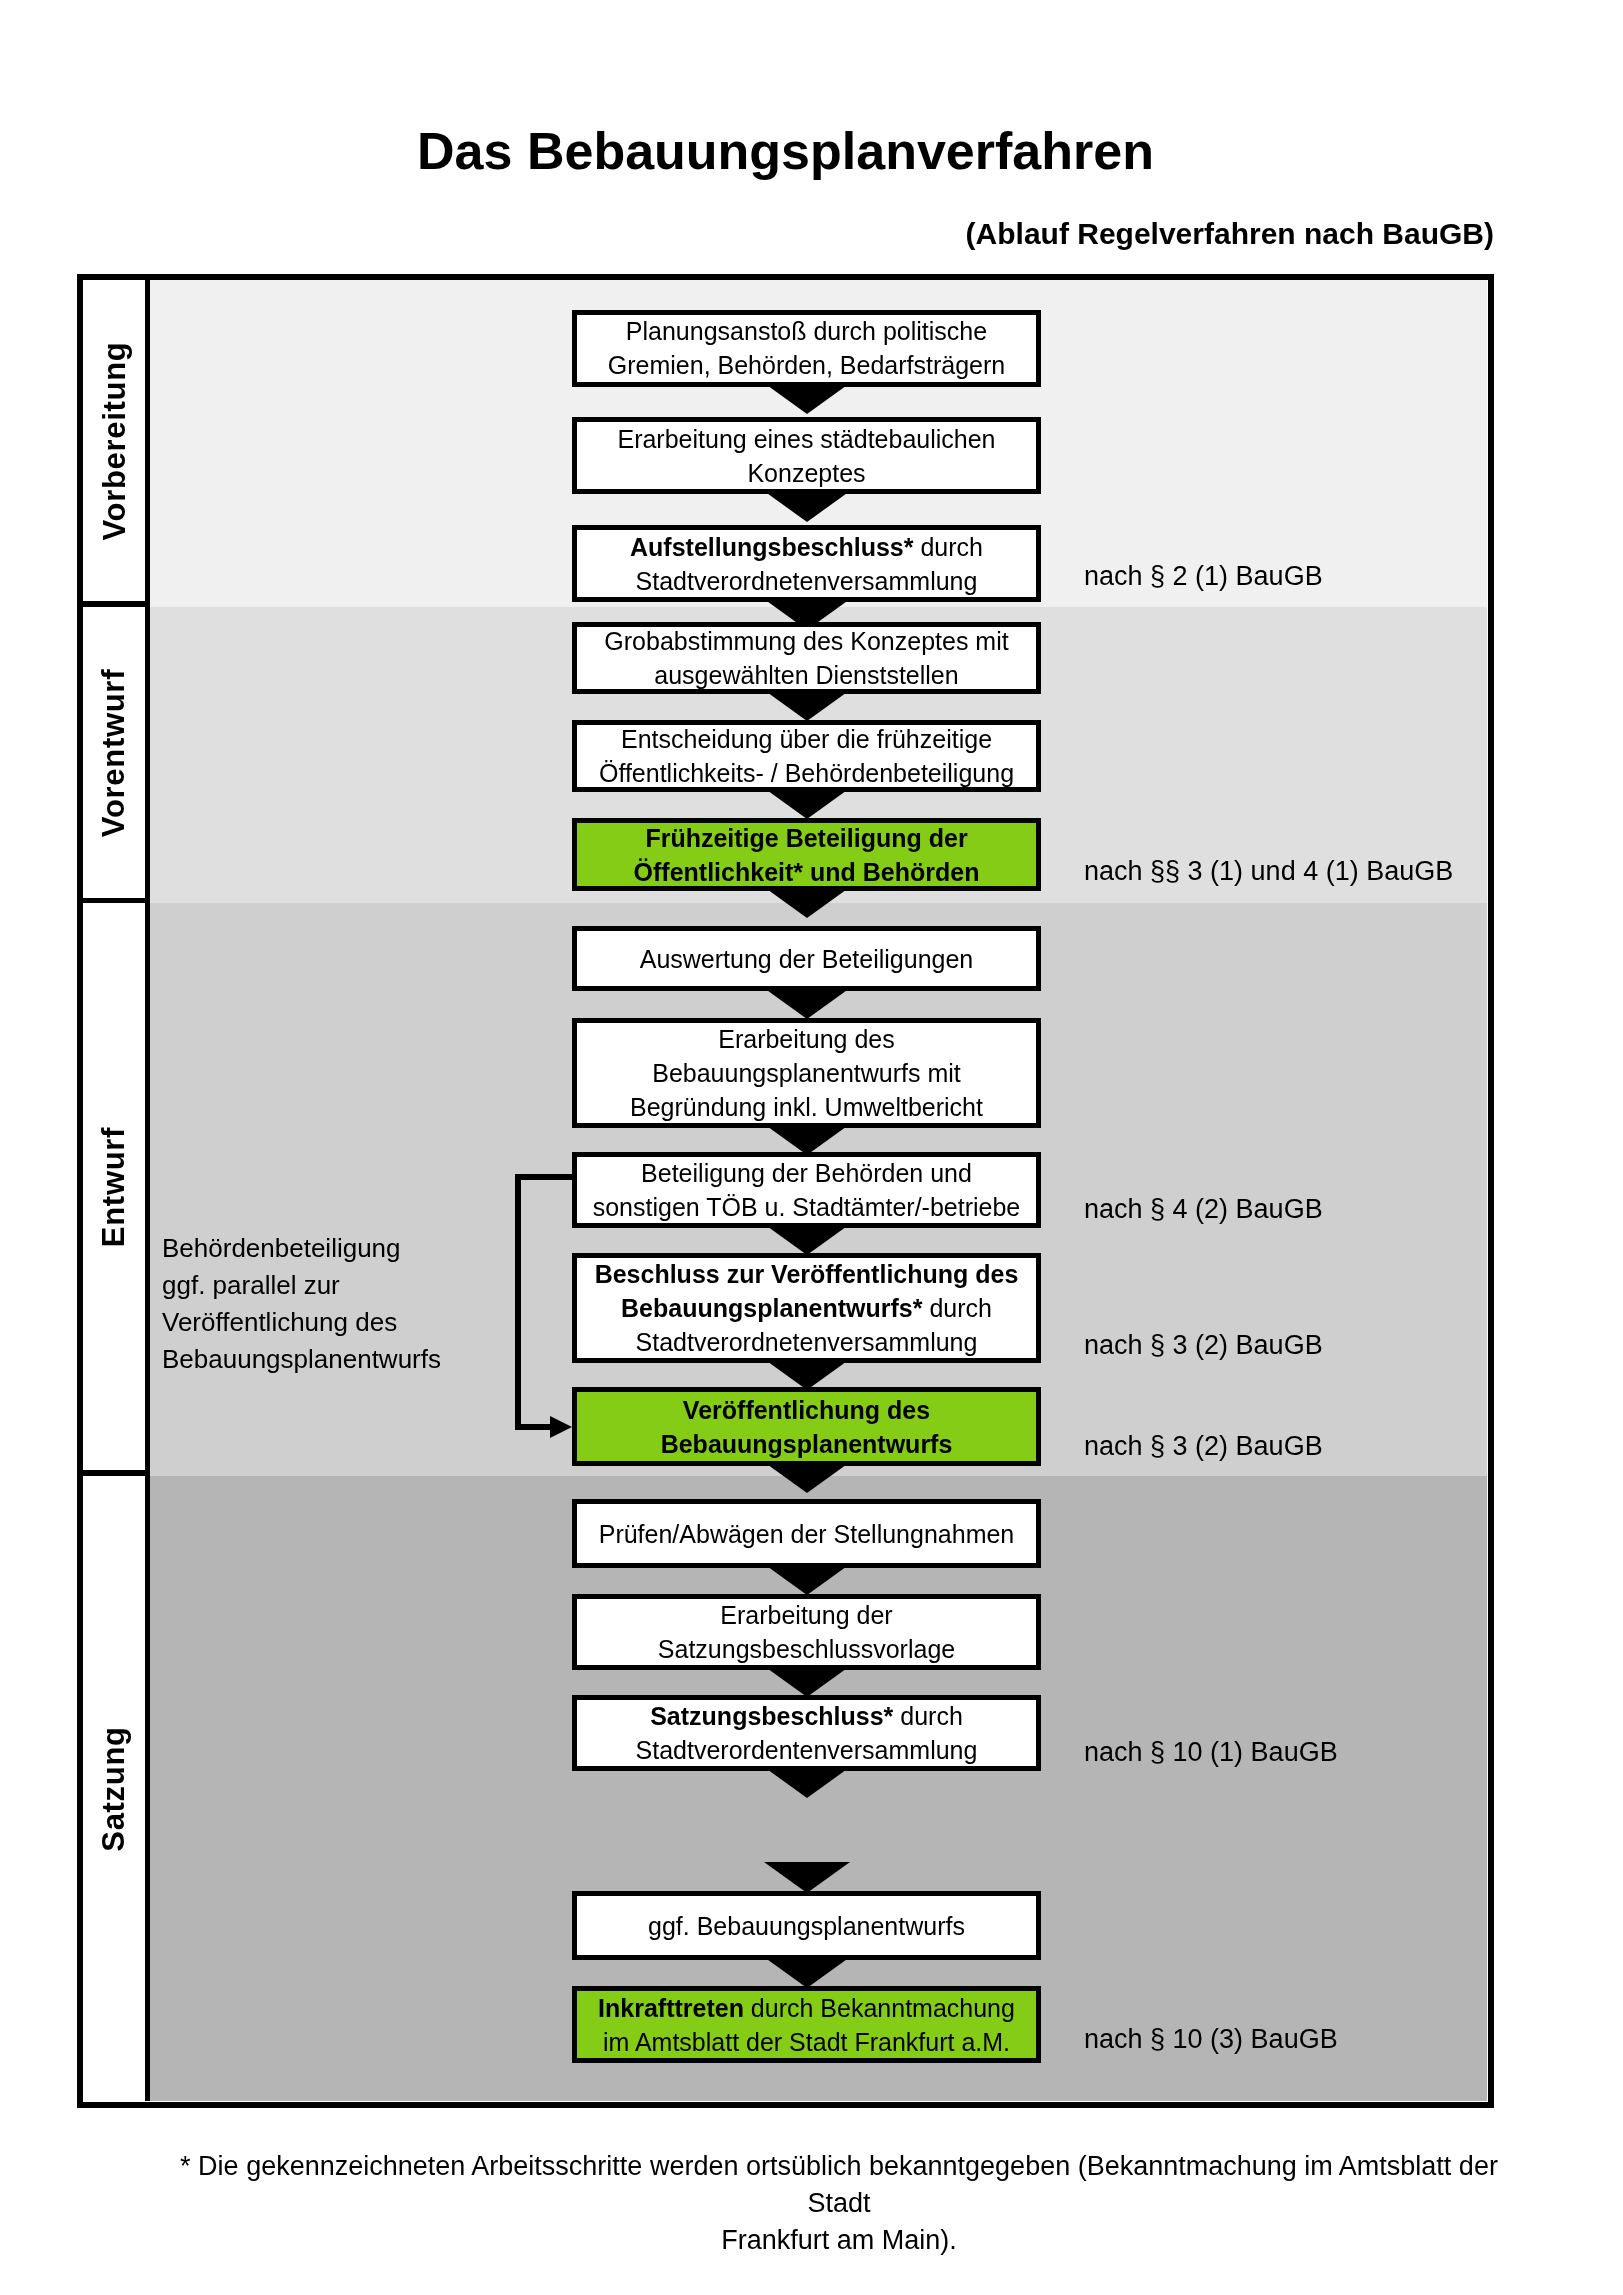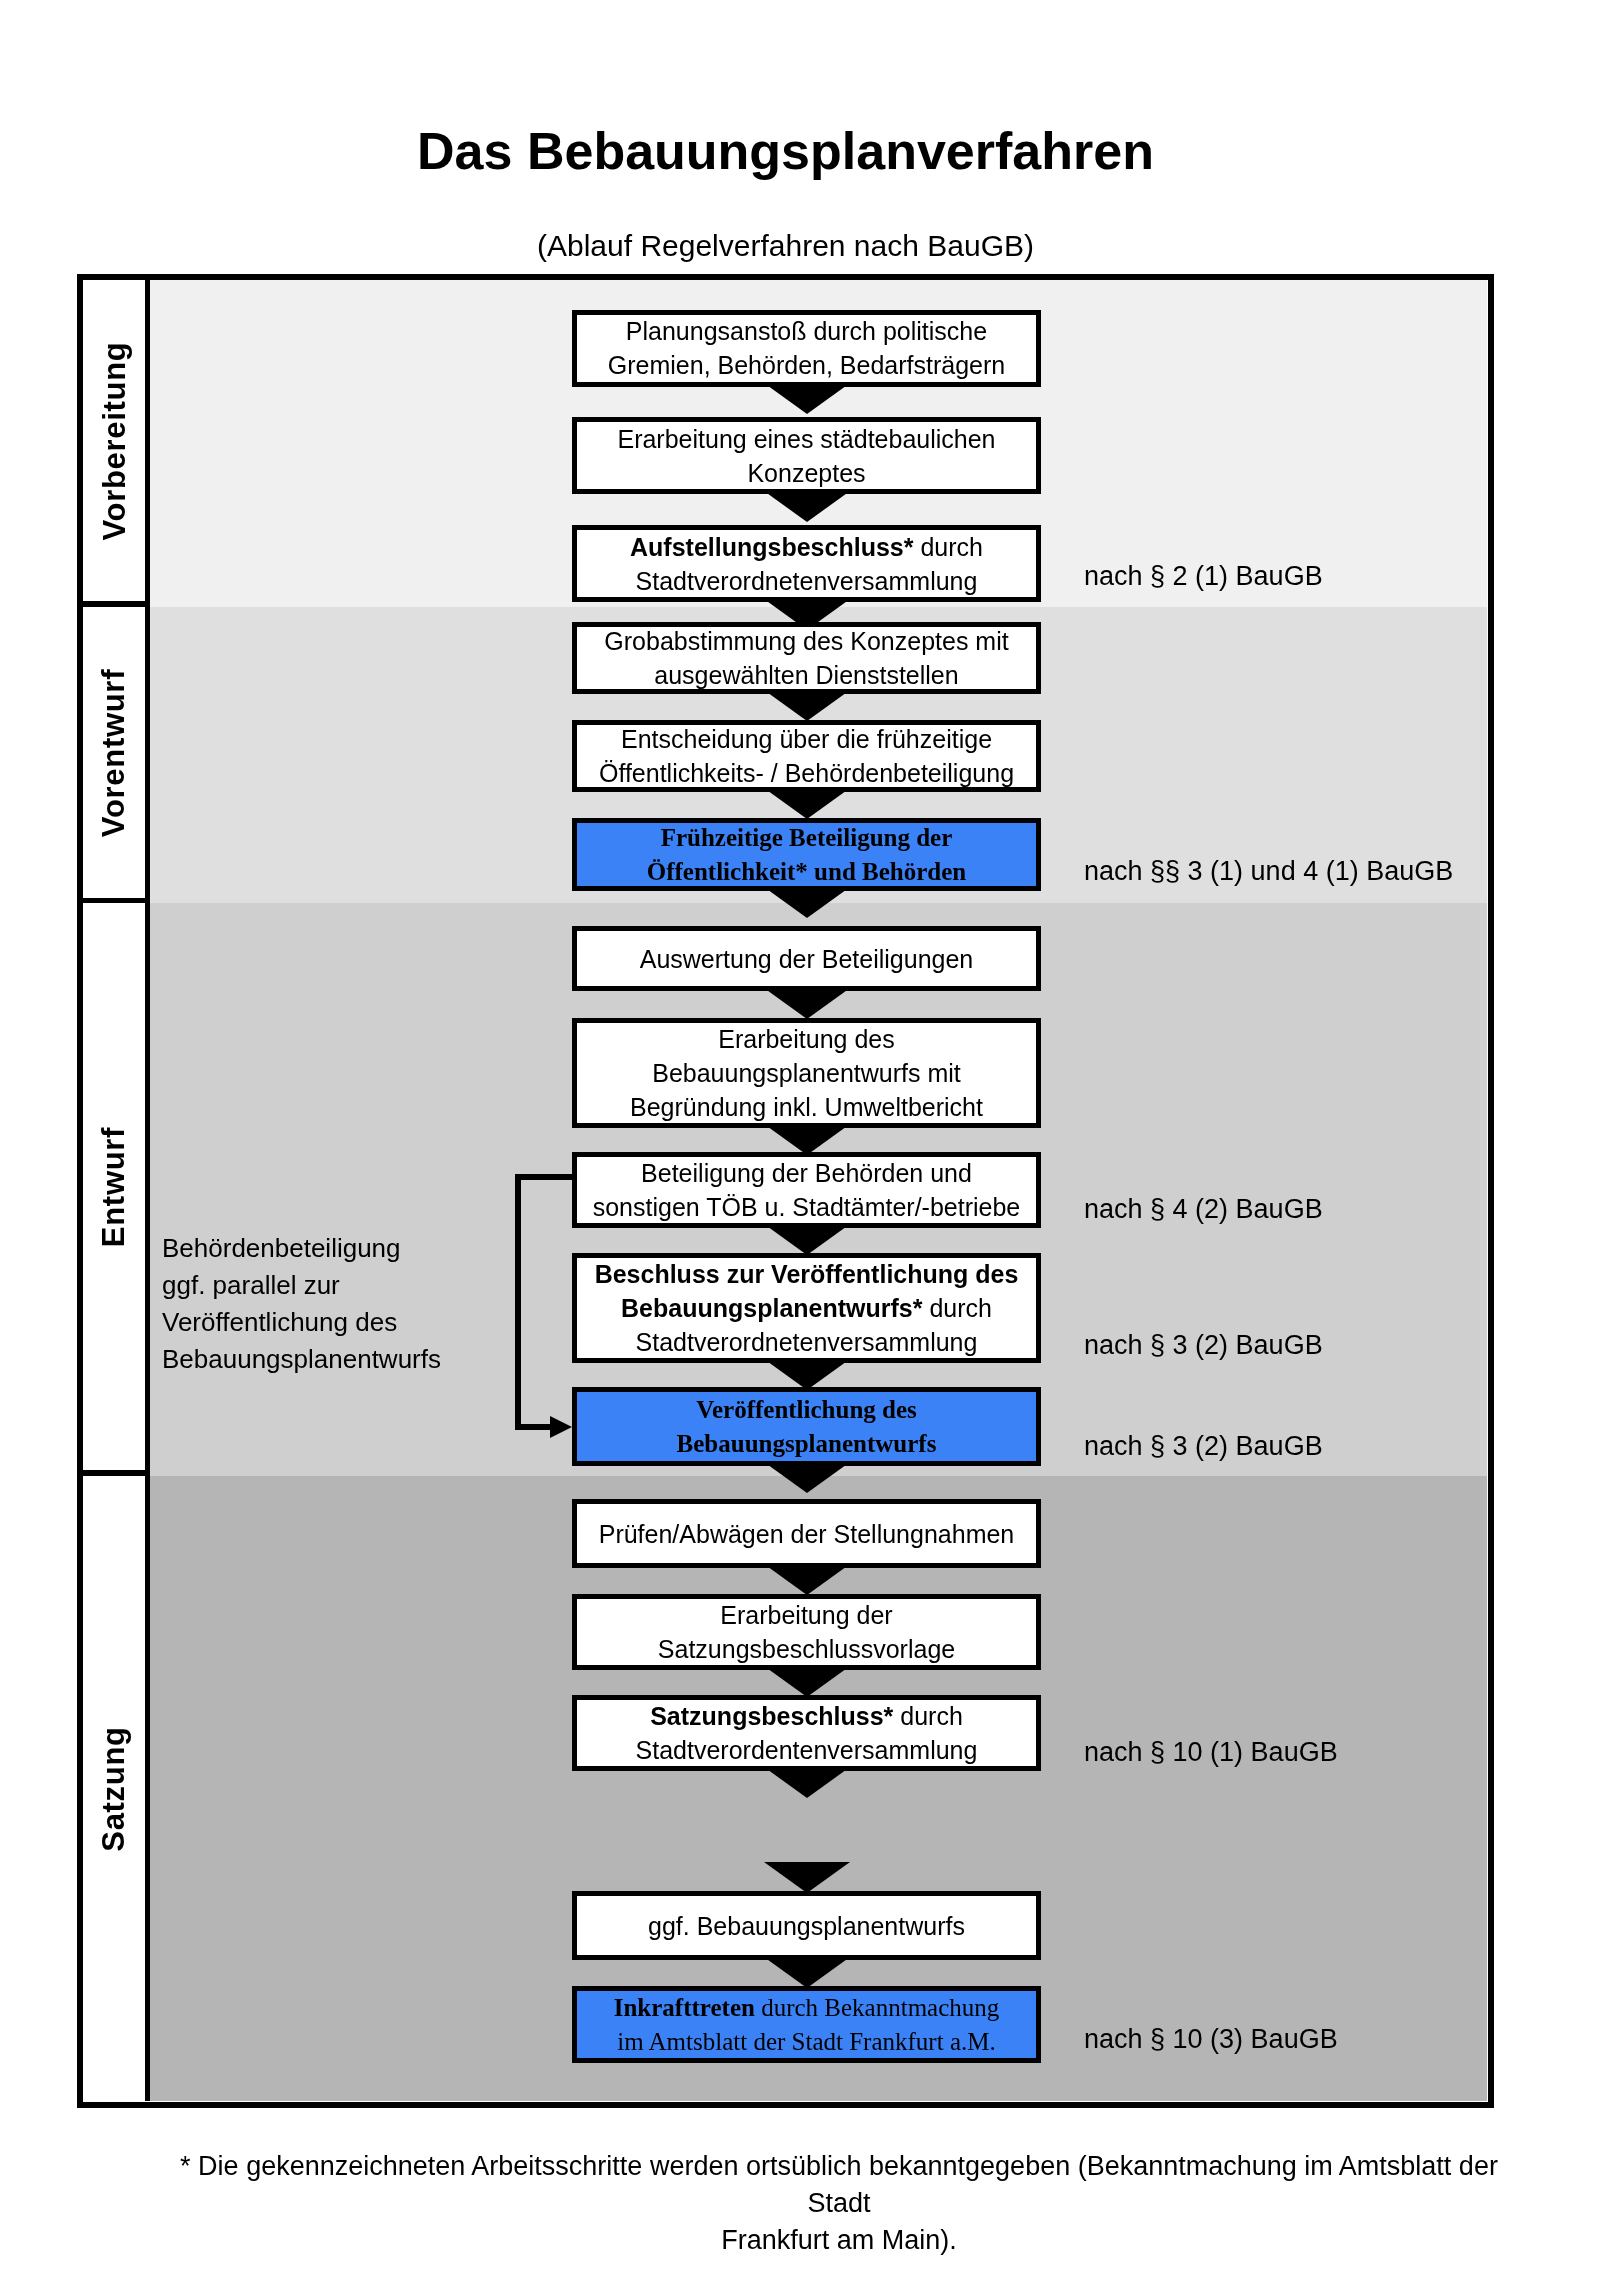--- a/index.html
+++ b/index.html
@@ -1,21 +1,21 @@
 <!DOCTYPE html>
 <html style="font-size:10.5px"><head>
 <meta charset="utf-8">
 <style>
   html,body{margin:0;padding:0;background:#ffffff;}
   .page{position:relative;width:1623px;height:2295px;background:#ffffff;
         font-family:"Liberation Sans", sans-serif;color:#000;overflow:hidden;border-radius:25px;}
   .title{position:absolute;left:77px;top:121px;width:1417px;text-align:center;
          font-size:52px;font-weight:bold;}
-  .subtitle{position:absolute;left:77px;top:217px;width:1417px;text-align:center;
-            font-size:30px;font-weight:normal;margin-top:12px;}
+  .subtitle{position:absolute;left:77px;top:217px;width:1417px;text-align:right;
+            font-size:30px;font-weight:bold;}
   .frame{position:absolute;left:77px;top:274px;width:1417px;height:1834px;
          border:6.5px solid #000;box-sizing:border-box;background:#fff;}
   .inner{position:absolute;left:0;top:0;width:1404px;height:1821px;}
   .labels{position:absolute;left:0;top:0;width:62px;height:1821px;background:#fff;
           border-right:5.2px solid #000;}
   .labelcell{position:absolute;left:0;width:62px;display:flex;align-items:center;
              justify-content:center;box-sizing:border-box;background:#fff;}
   .labelcell span{transform:rotate(-90deg);white-space:nowrap;font-weight:bold;
                   font-size:31px;letter-spacing:0.7px;}
   .lc1{top:0;height:327px;border-bottom:6.5px solid #000;}
@@ -25,21 +25,21 @@
   .secbg{position:absolute;left:67px;width:1337px;}
   .s1{top:0;height:327px;background:#f0f0f0;}
   .s2{top:327px;height:297px;background:#dfdfdf;}
   .s3{top:623px;height:573px;background:#cfcfcf;}
   .s4{top:1196px;height:625px;background:#b5b5b5;}
   .box{position:absolute;left:489px;width:469px;background:#fff;border:5.9px solid #000;
        box-sizing:border-box;display:flex;flex-direction:column;align-items:center;
        justify-content:center;text-align:center;font-size:25px;line-height:34px;}
   .box .ln{white-space:nowrap;}
   .box b{font-weight:bold;}
-  .hl{background:#3b82f6;font-family:Liberation Serif, serif;}
+  .hl{background:#84cc16;}
   .arrow{position:absolute;left:681px;width:0;height:0;
          border-left:43px solid transparent;border-right:43px solid transparent;
          border-top:31px solid #000;}
   .ann{position:absolute;left:1001px;font-size:27px;line-height:31px;white-space:nowrap;}
   .sidenote{position:absolute;left:79px;top:950px;width:367px;text-align:left;
             font-size:26px;line-height:37px;}
   .cline{position:absolute;background:#000;}
   .chead{position:absolute;left:467px;top:1136px;width:0;height:0;
          border-top:11px solid transparent;border-bottom:11px solid transparent;
          border-left:22px solid #000;}

